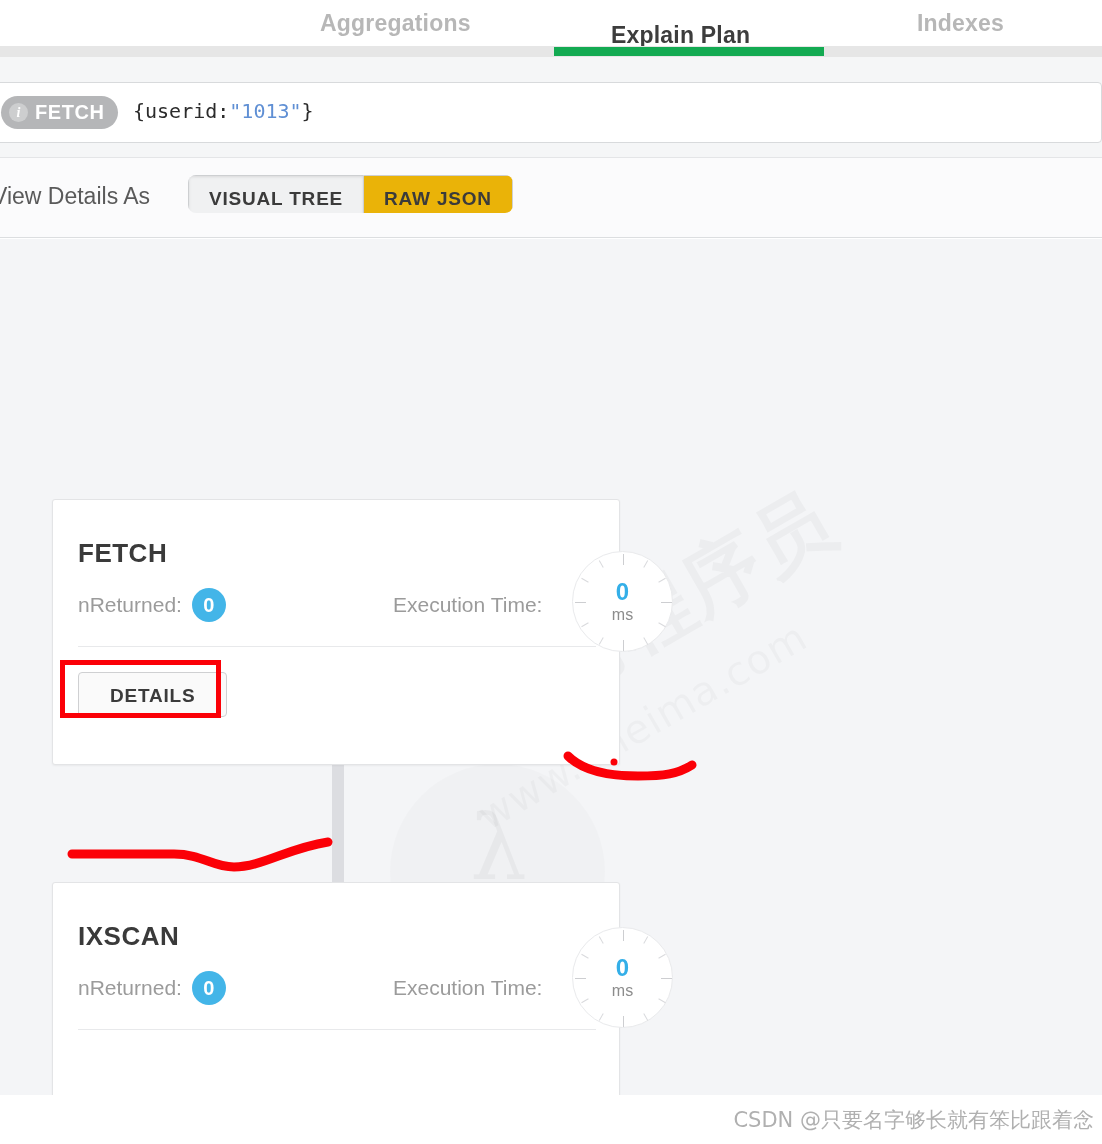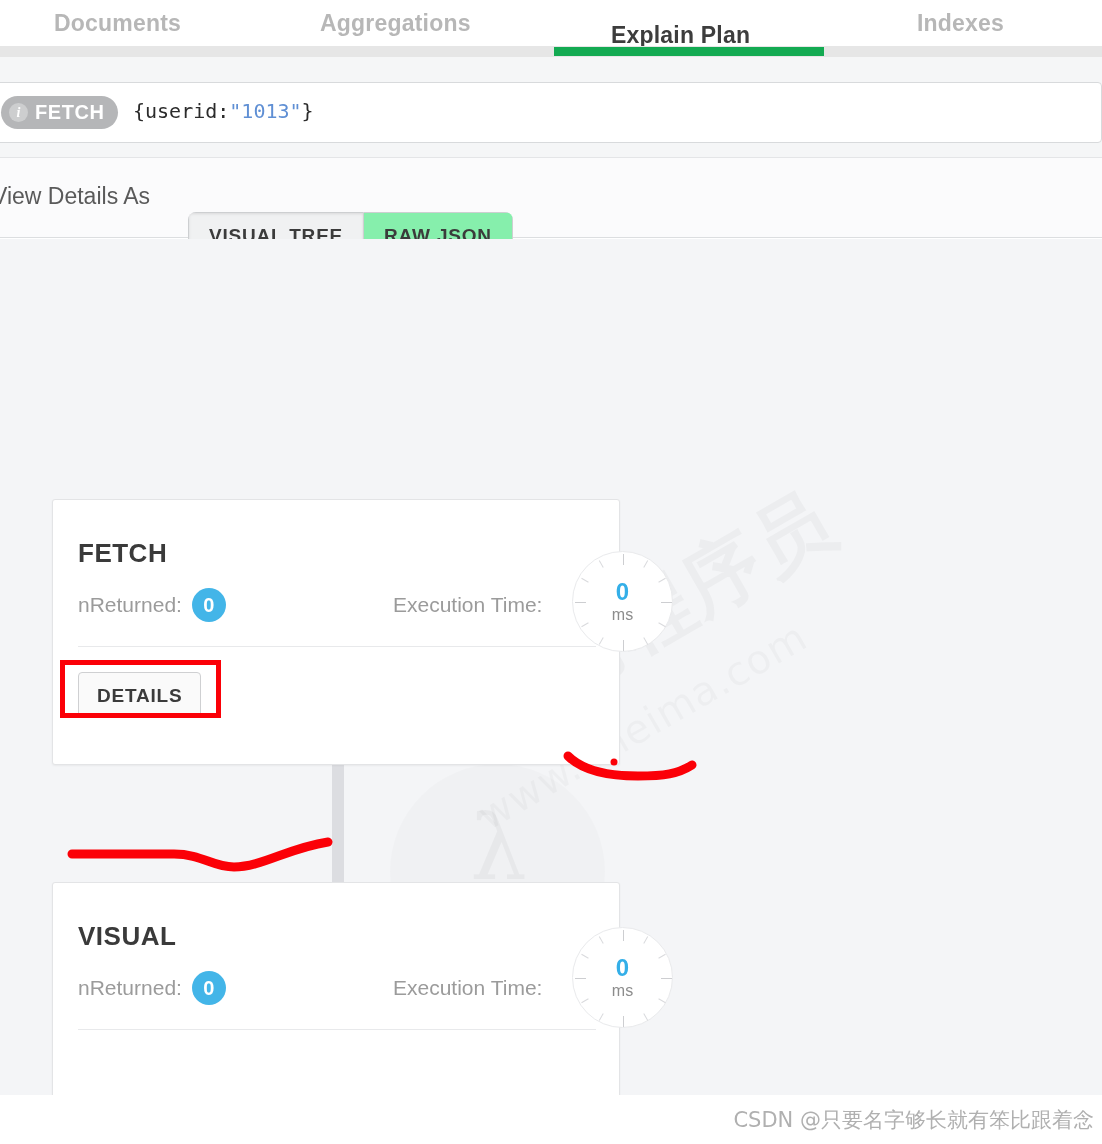--- a/index.html
+++ b/index.html
@@ -133,31 +133,30 @@
     color: #5a5a5a;
     white-space: nowrap;
   }
   .segmented {
     position: absolute;
     left: 188px; top: 17px;
     display: flex;
     height: 38px;
     border-radius: 8px;
     overflow: hidden;
-    margin-top: 37px;
   }
   .seg-btn {
     height: 45px;
     line-height: 45px;
     padding: 0 20px;
     font-size: 19px;
     font-weight: bold;
     letter-spacing: 0.8px;
     color: #3b3b3b;
-    background: #86efac;
+    background: #eab308;
     border: 1px solid #cdcfd1;
     box-sizing: border-box;
     cursor: pointer;
     white-space: nowrap;
   }
   .seg-btn.selected {
     background: #f0f1f2;
     box-shadow: inset 0 1px 3px rgba(0,0,0,0.10);
   }
   .seg-btn:first-child {
@@ -324,21 +323,21 @@
     position: absolute;
     left: 25px;
     width: 518px;
     height: 1px;
     background: #e8e9eb;
   }
   .details-btn {
     position: absolute;
     height: 45px;
     line-height: 45px;
-    padding: 0 18px;
+    padding: 0 31px;
     background: #fafafa;
     border: 1px solid #cfd0d2;
     border-radius: 4px;
     font-size: 19px;
     font-weight: bold;
     letter-spacing: 0.8px;
     color: #3b3b3b;
     cursor: pointer;
     box-sizing: border-box;
   }
@@ -378,21 +377,20 @@
     font-size: 21px;
     color: #b0b0b0;
     white-space: nowrap;
     font-family: "DejaVu Sans", sans-serif;
   }
 </style>
 </head>
 <body>
 
 <div class="tabbar">
-  <div class="tab" id="tab0" style="left: 54px;">Documents</div>
   <div class="tab" id="tab1" style="left: 320px;">Aggregations</div>
   <div class="tab active" id="tab2" style="left: 611px;">Explain Plan</div>
   <div class="tab" id="tab3" style="left: 917px;">Indexes</div>
 </div>
 <div class="tabstrip"></div>
 <div class="tab-underline" id="tab-underline" style="left: 554px; width: 270px; background: rgb(19, 170, 82);"></div>
 
 <div class="filterzone">
   <div class="filterbox">
     <div class="filter-pill">
@@ -429,21 +427,21 @@
       </div>
       <div class="exec-wrap">
         <span class="metric-label">Execution Time:</span>
       </div>
     </div>
     <div class="divider" style="top:146px"></div>
     <div class="details-btn" style="left:25px; top:172px">DETAILS</div>
   </div>
 
   <div class="card" id="card-ixscan">
-    <div class="stage-name">VISUAL</div>
+    <div class="stage-name">IXSCAN</div>
     <div class="metric-row">
       <div class="nreturned-wrap">
         <span class="metric-label">nReturned:</span>
         <span class="count-badge">0</span>
       </div>
       <div class="exec-wrap">
         <span class="metric-label">Execution Time:</span>
       </div>
     </div>
     <div class="divider" style="top:146px"></div>

